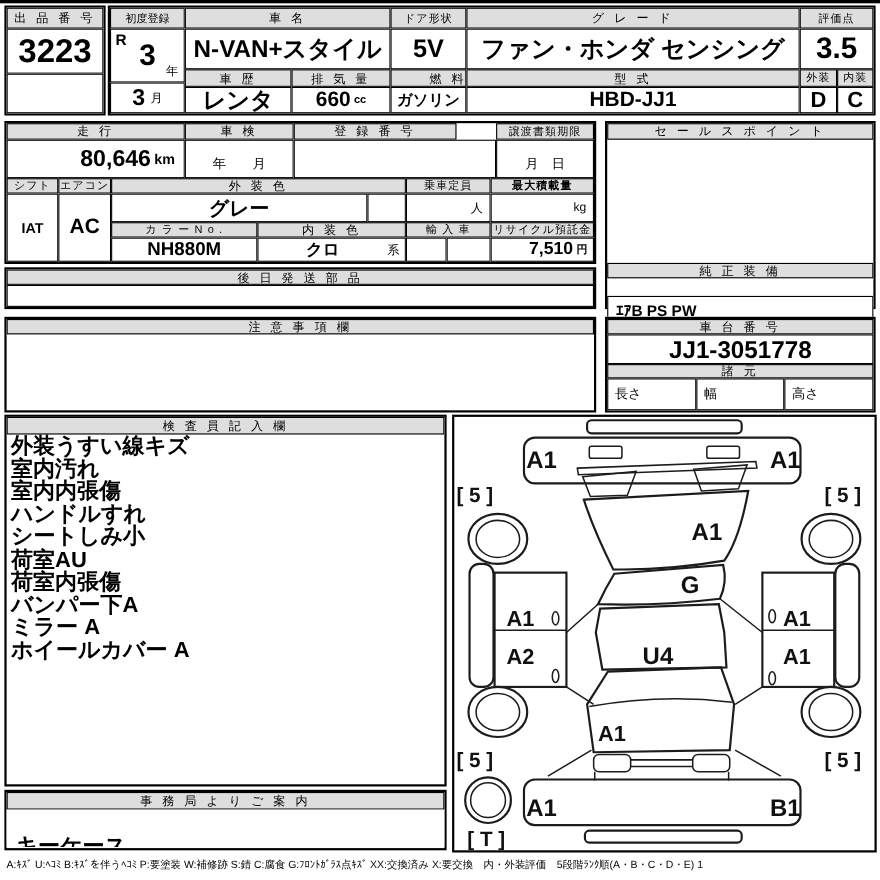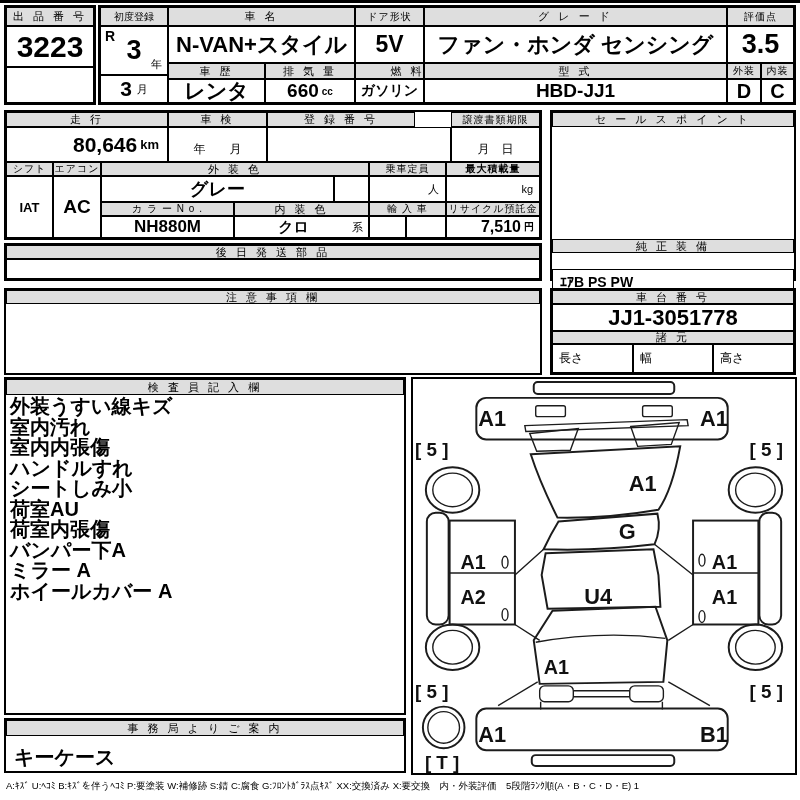--- a/index.html
+++ b/index.html
@@ -155,21 +155,21 @@
       <div>荷室AU</div>
       <div>荷室内張傷</div>
       <div>バンパー下A</div>
       <div>ミラー A</div>
       <div>ホイールカバー A</div>
     </div>
   </div>
 
   <div class="box" style="left:4px;top:718px;width:402px;height:55px;">
     <div class="cell hd" style="left:0;top:0;width:398px;height:16px;">事 務 局 よ り ご 案 内</div>
-    <div class="cell left big nob" style="left:0;top:16px;width:398px;height:34px;font-size:20px;padding-left:8px;align-items:flex-start;padding-top:8px;">キーケース</div>
+    <div class="cell left big nob" style="left:0;top:16px;width:398px;height:34px;font-size:20px;padding-left:8px;align-items:flex-start;padding-top:19px;">キーケース</div>
   </div>
 
   <div class="box" style="left:411px;top:377px;width:386px;height:398px;">
     <svg width="382" height="394" viewBox="0 0 386 398">
 
       <rect class="b" x="122" y="3" width="142" height="12" rx="4"></rect>
       <rect class="b" x="64" y="19" width="254" height="42" rx="10"></rect>
       <rect class="t" x="124" y="27" width="30" height="11" rx="2"></rect>
       <rect class="t" x="232" y="27" width="30" height="11" rx="2"></rect>
       <text x="66" y="47" font-size="22">A1</text>

